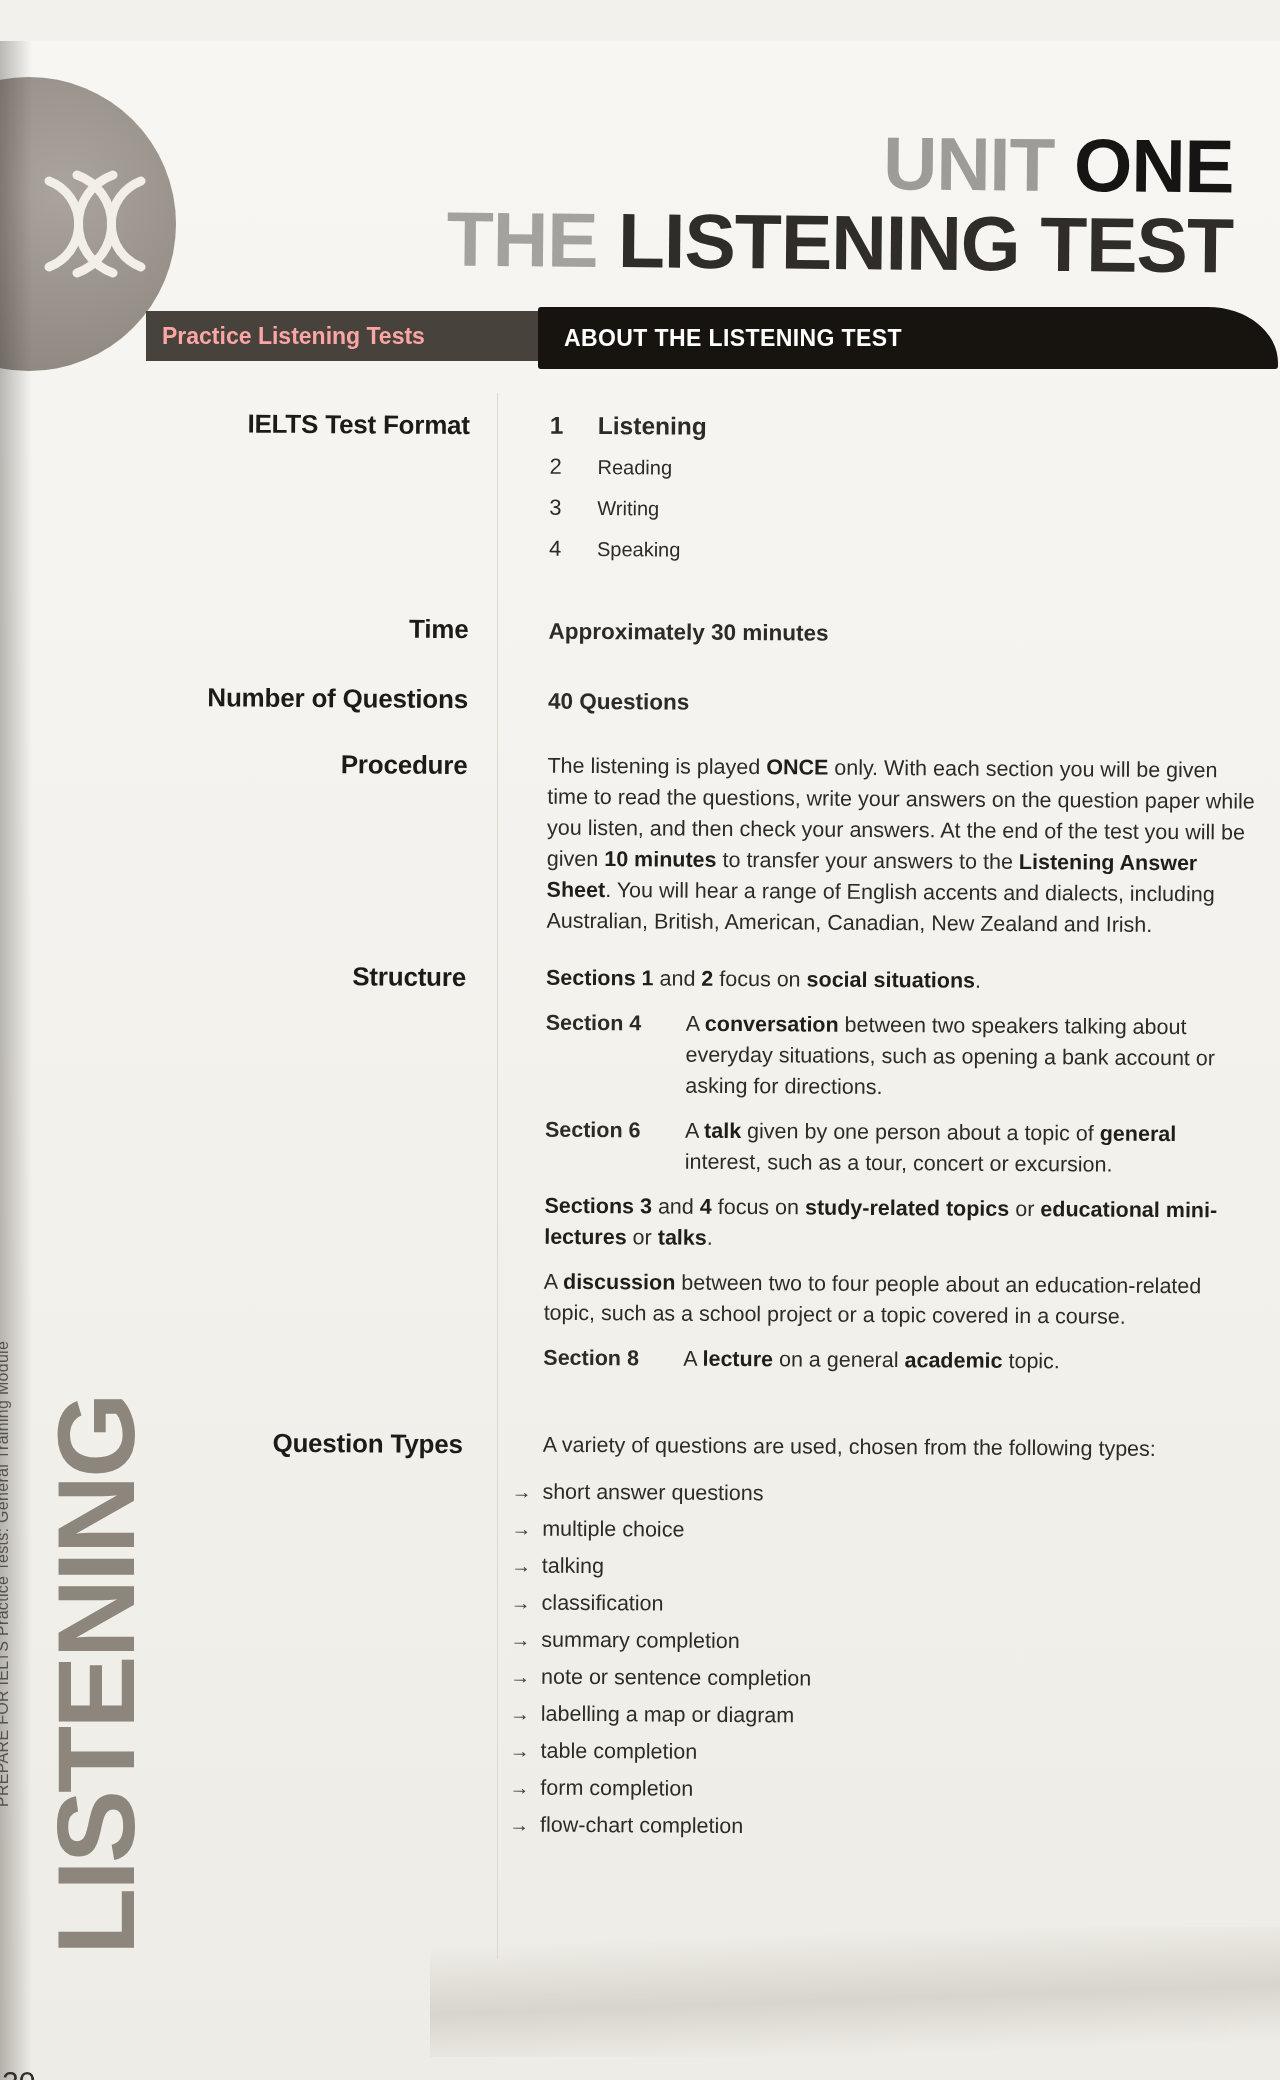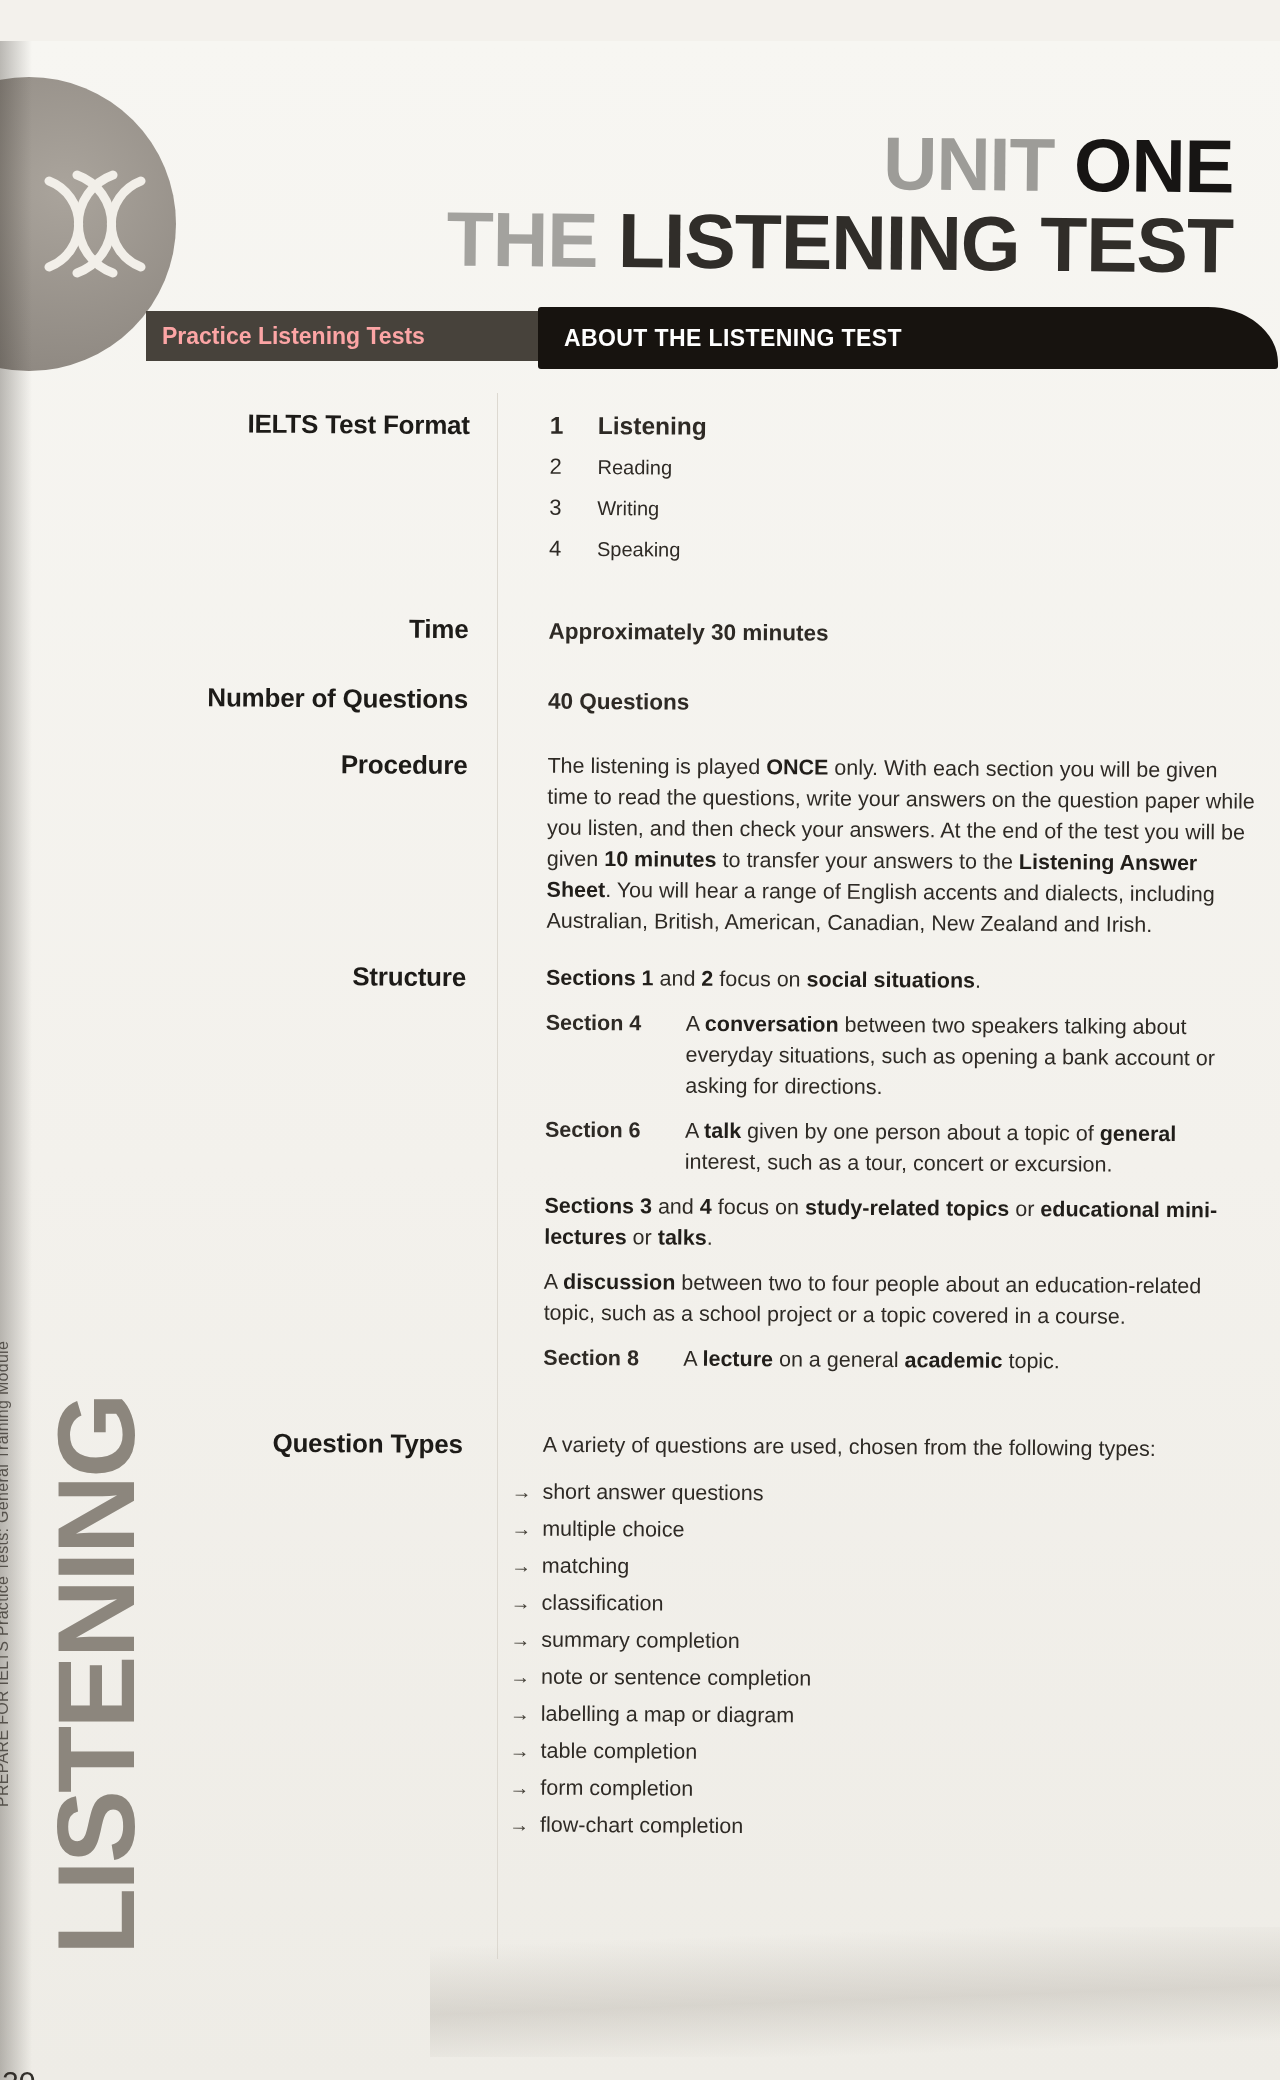--- a/index.html
+++ b/index.html
@@ -173,21 +173,21 @@
           <div class="qt-item">
               <span class="qt-arrow">→</span>
               <span>short answer questions</span>
             </div>
           <div class="qt-item">
               <span class="qt-arrow">→</span>
               <span>multiple choice</span>
             </div>
           <div class="qt-item">
               <span class="qt-arrow">→</span>
-              <span>matching</span>
+              <span>talking</span>
             </div>
           <div class="qt-item">
               <span class="qt-arrow">→</span>
               <span>classification</span>
             </div>
           <div class="qt-item">
               <span class="qt-arrow">→</span>
               <span>summary completion</span>
             </div>
           <div class="qt-item">

